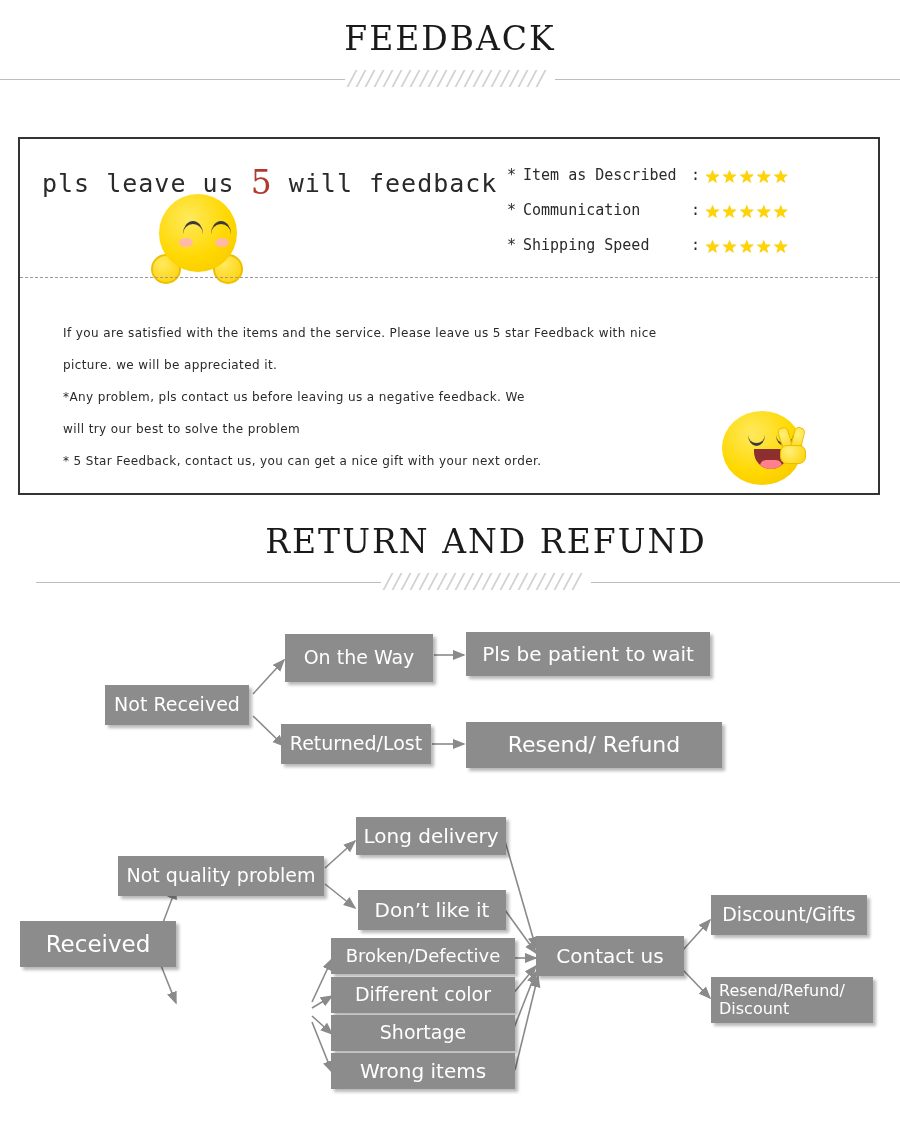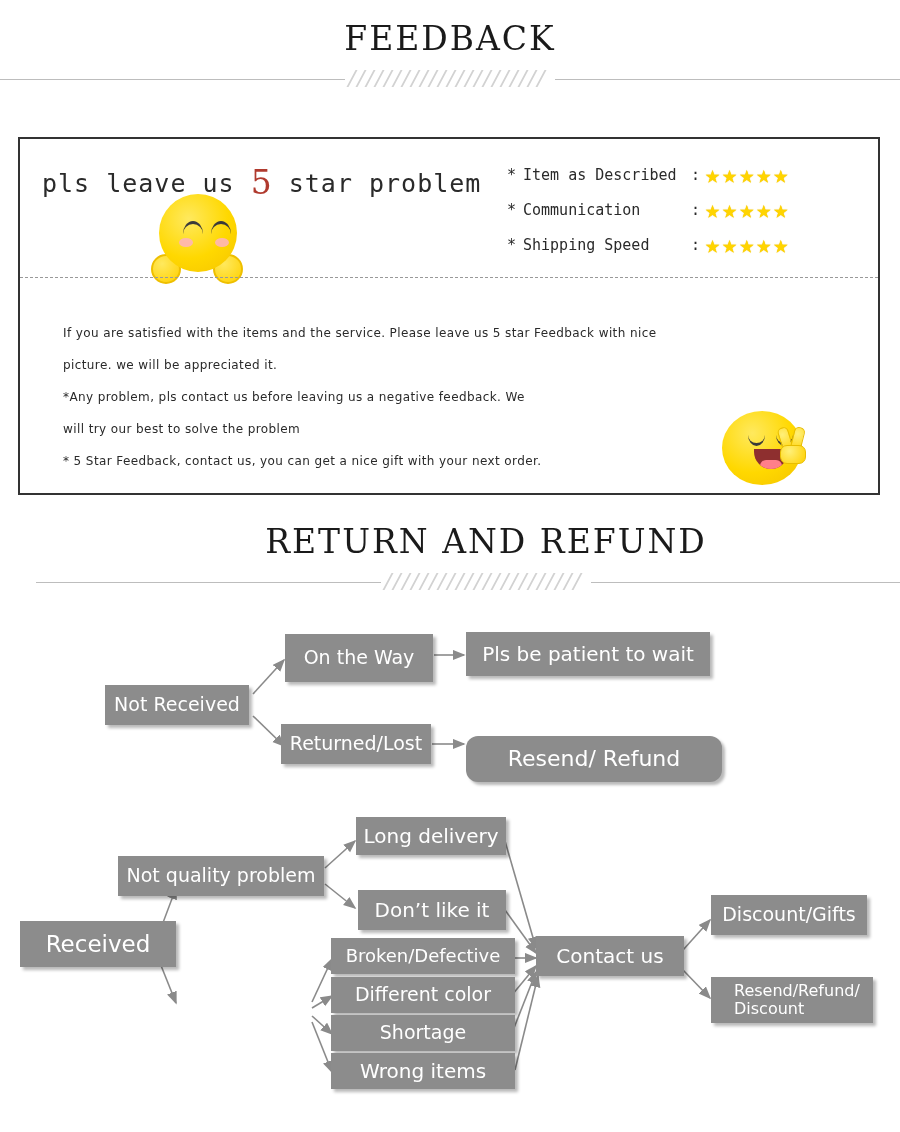--- a/index.html
+++ b/index.html
@@ -301,21 +301,21 @@
         <i style="left: 177px;"></i>
         <i style="left: 186px;"></i>
         <i style="left: 195px;"></i>
       </div>
   </div>
 </div>
 
 <div class="feedback-box">
 
   <div class="fb-headline">
-    <span>pls leave us </span><span class="five">5</span><span> star problem</span>
+    <span>pls leave us </span><span class="five">5</span><span> will feedback</span>
   </div>
 
   <div class="ratings">
     <div class="rating-row">
       <span class="ast">*</span>
       <span class="lbl">Item as Described</span>
       <span class="colon">:</span>
       <span class="stars"><span class="star">★</span><span class="star">★</span><span class="star">★</span><span class="star">★</span><span class="star">★</span></span>
     </div>
     <div class="rating-row">
@@ -447,29 +447,29 @@
       <path d="M683,352 L710,322"></path>
 
       <path d="M683,372 L710,400"></path>
     </g>
   </svg>
 
   <div class="node" style="left:105px;top:87px;width:144px;height:40px;font-size:19px;">Not Received</div>
   <div class="node" style="left:285px;top:36px;width:148px;height:48px;font-size:19px;">On the Way</div>
   <div class="node" style="left:466px;top:34px;width:244px;height:44px;font-size:20px;">Pls be patient to wait</div>
   <div class="node" style="left:281px;top:126px;width:150px;height:40px;font-size:19px;">Returned/Lost</div>
-  <div class="node" style="left:466px;top:138px;width:256px;height:46px;font-size:22px;border-radius:12px;">Resend/ Refund</div>
+  <div class="node" style="left:466px;top:124px;width:256px;height:46px;font-size:22px;">Resend/ Refund</div>
 
   <div class="node" style="left:20px;top:323px;width:156px;height:46px;font-size:23px;">Received</div>
   <div class="node" style="left:118px;top:258px;width:206px;height:40px;font-size:19px;">Not quality problem</div>
   <div class="node" style="left:356px;top:219px;width:150px;height:38px;font-size:20px;">Long delivery</div>
   <div class="node" style="left:358px;top:292px;width:148px;height:40px;font-size:20px;">Don’t like it</div>
 
   <div class="node" style="left:331px;top:340px;width:184px;height:36px;font-size:18px;">Broken/Defective</div>
   <div class="node" style="left:331px;top:379px;width:184px;height:36px;font-size:19px;">Different color</div>
   <div class="node" style="left:331px;top:417px;width:184px;height:36px;font-size:19px;">Shortage</div>
   <div class="node" style="left:331px;top:455px;width:184px;height:36px;font-size:20px;">Wrong items</div>
 
   <div class="node" style="left:536px;top:338px;width:148px;height:40px;font-size:20px;">Contact us</div>
   <div class="node" style="left:711px;top:297px;width:156px;height:40px;font-size:19px;">Discount/Gifts</div>
-  <div class="node" style="left:711px;top:379px;width:162px;height:46px;font-size:16px;justify-content:flex-start;text-align:left;padding-left:23px;">Resend/Refund/
+  <div class="node" style="left:711px;top:379px;width:162px;height:46px;font-size:16px;justify-content:flex-start;text-align:left;padding-left:8px;">Resend/Refund/
 Discount</div>
 </div>
 
 </body></html>

